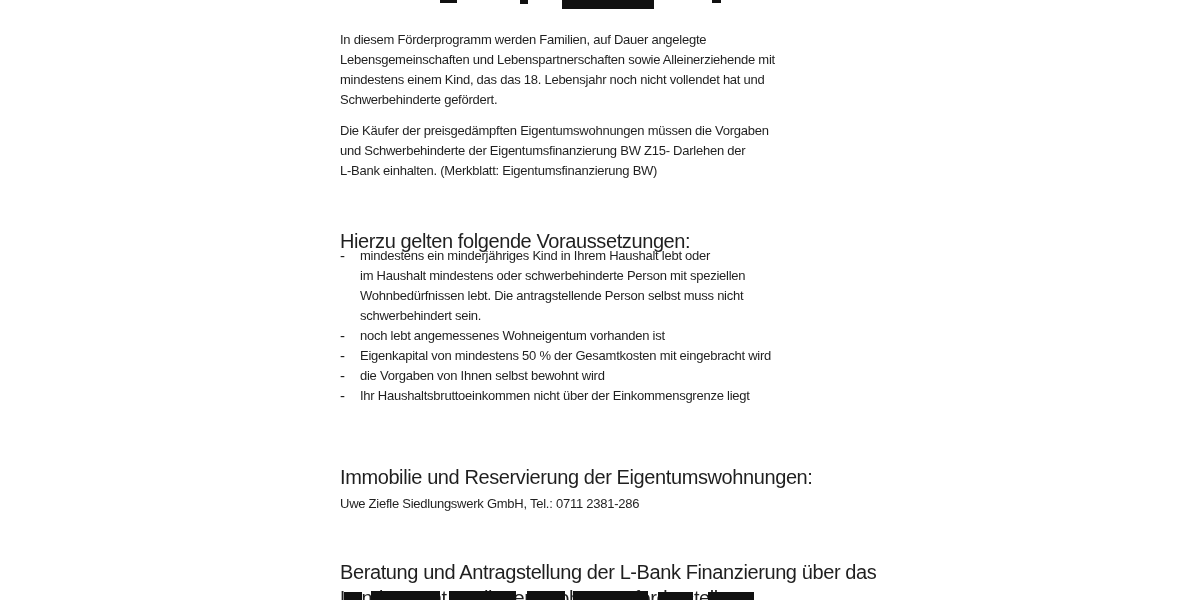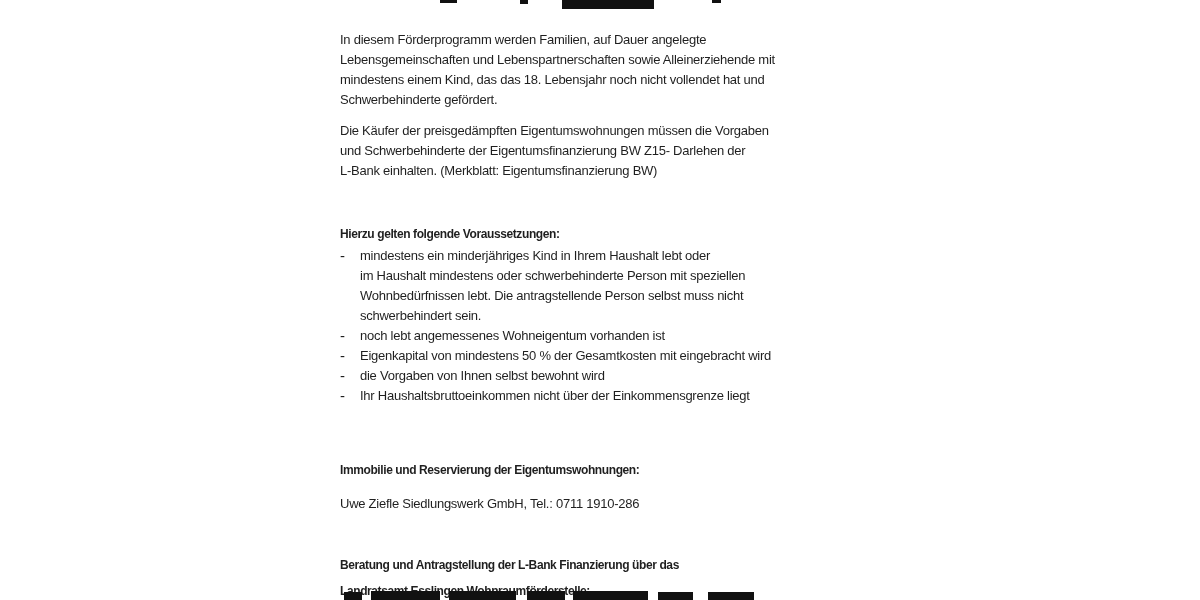--- a/index.html
+++ b/index.html
@@ -16,22 +16,22 @@
     color: #1f1f1f;
   }
   .abs { position: absolute; }
   .body-text {
     font-size: 13px;
     line-height: 20px;
     letter-spacing: -0.25px;
     white-space: pre-line;
   }
   .heading {
-    font-weight: bold;
-    font-size: 12px;
+    font-weight: normal;
+    font-size: 20px;
     line-height: 22px;
     letter-spacing: -0.4px;
     white-space: pre-line;
   }
   .heading.two-line { line-height: 26px; }
   #intro-paragraph      { left: 340px; top: 17px;  width: 560px; }
   #buyer-paragraph      { left: 340px; top: 108px; width: 560px; }
   #requirements-heading { left: 340px; top: 213px; width: 560px; }
   #requirements-list    { left: 340px; top: 246px; width: 560px; }
   #reservation-heading  { left: 340px; top: 449px; width: 560px; }
@@ -88,21 +88,21 @@
     <span class="req-text body-text">die Vorgaben von Ihnen selbst bewohnt wird</span>
   </div>
   <div class="req-item">
     <span class="req-marker">-</span>
     <span class="req-text body-text">Ihr Haushaltsbruttoeinkommen nicht über der Einkommensgrenze liegt</span>
   </div>
 </div>
 
 <h2 id="reservation-heading" class="abs heading">Immobilie und Reservierung der Eigentumswohnungen:</h2>
 
-<p id="reservation-contact" class="abs body-text">Uwe Ziefle Siedlungswerk GmbH, Tel.: 0711 1910-286</p>
+<p id="reservation-contact" class="abs body-text">Uwe Ziefle Siedlungswerk GmbH, Tel.: 0711 2381-286</p>
 
 <h2 id="application-heading" class="abs heading two-line">Beratung und Antragstellung der L-Bank Finanzierung über das
 Landratsamt Esslingen Wohnraumförderstelle:</h2>
 
 <div id="redaction-layer">
     <div class="redaction-bar" style="left: 440px; top: 0px; width: 17px; height: 3px; background: rgb(17, 17, 17);"></div>
     <div class="redaction-bar" style="left: 520px; top: 0px; width: 8px; height: 4px; background: rgb(17, 17, 17);"></div>
     <div class="redaction-bar" style="left: 562px; top: 0px; width: 92px; height: 9px; background: rgb(17, 17, 17);"></div>
     <div class="redaction-bar" style="left: 712px; top: 0px; width: 9px; height: 3px; background: rgb(17, 17, 17);"></div>
     <div class="redaction-bar" style="left: 344px; top: 592px; width: 18px; height: 8px; background: rgb(17, 17, 17);"></div>

